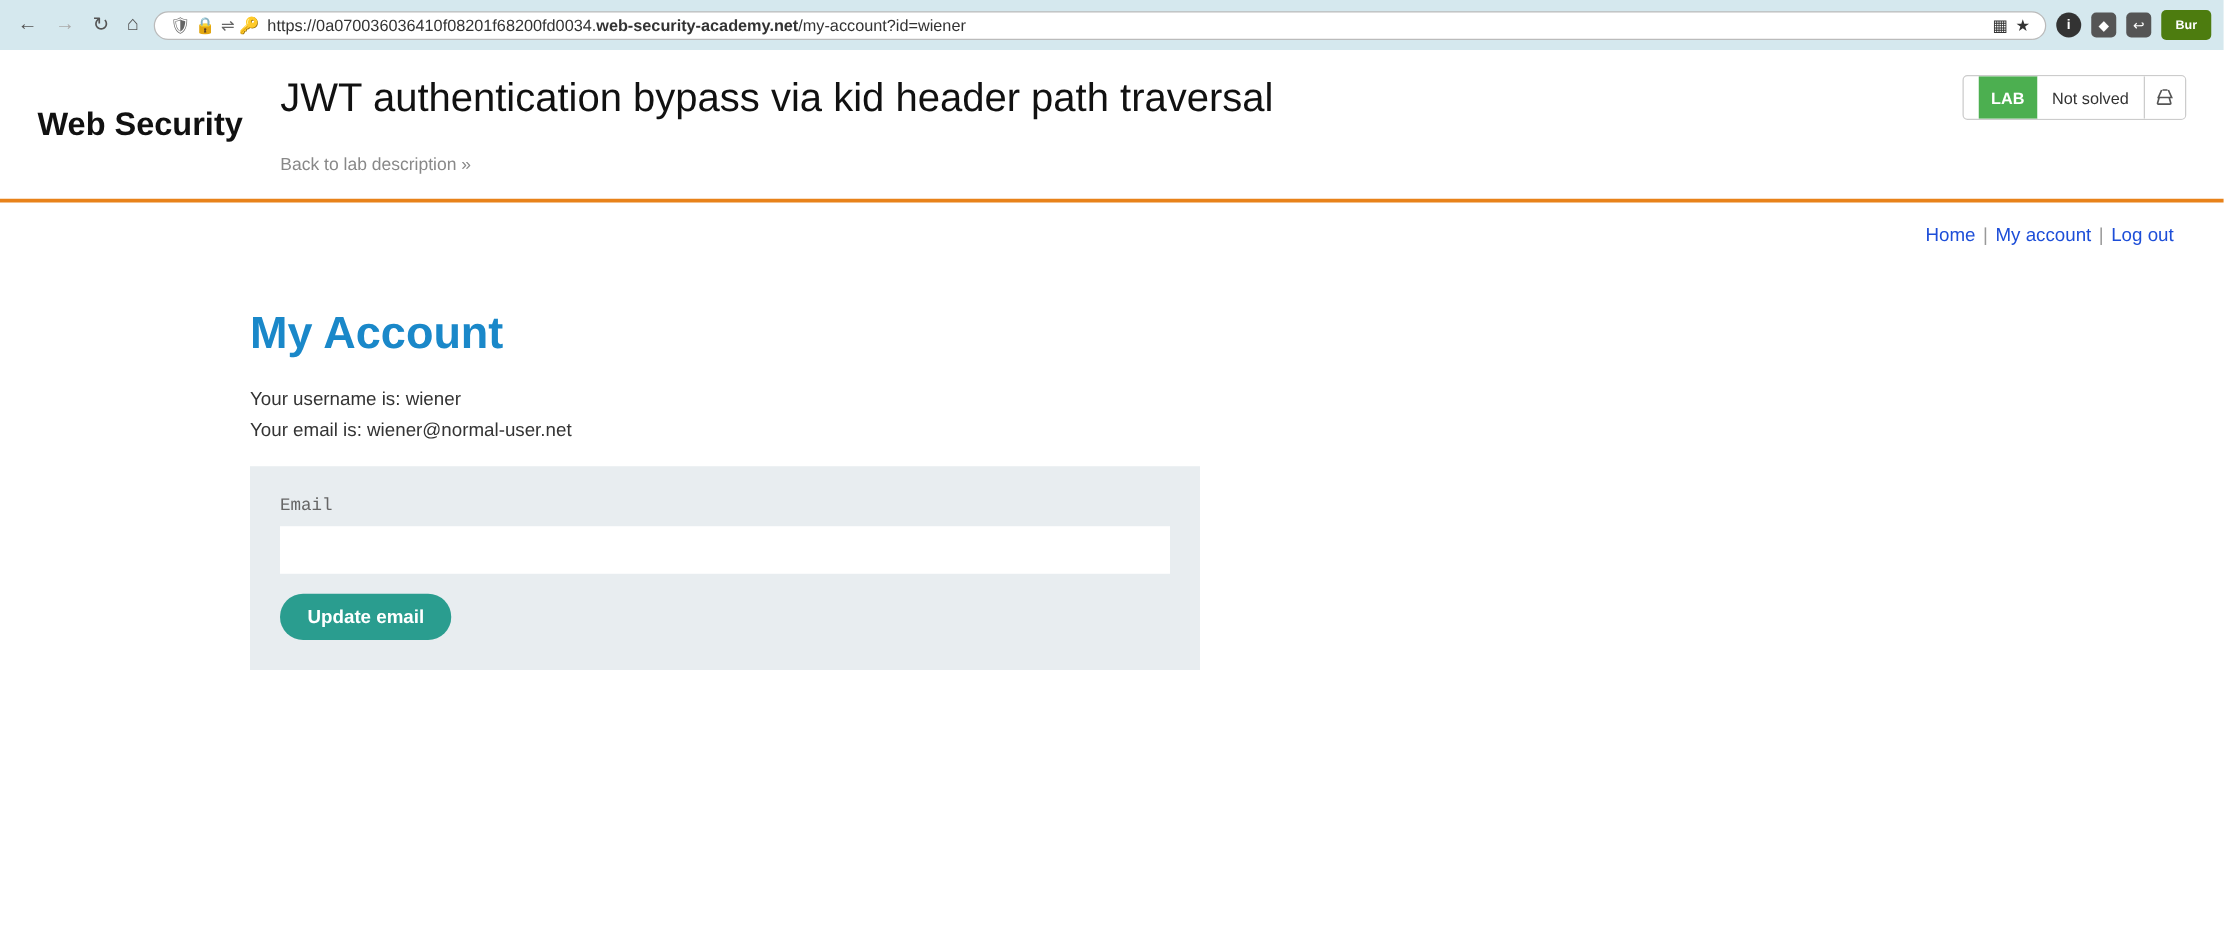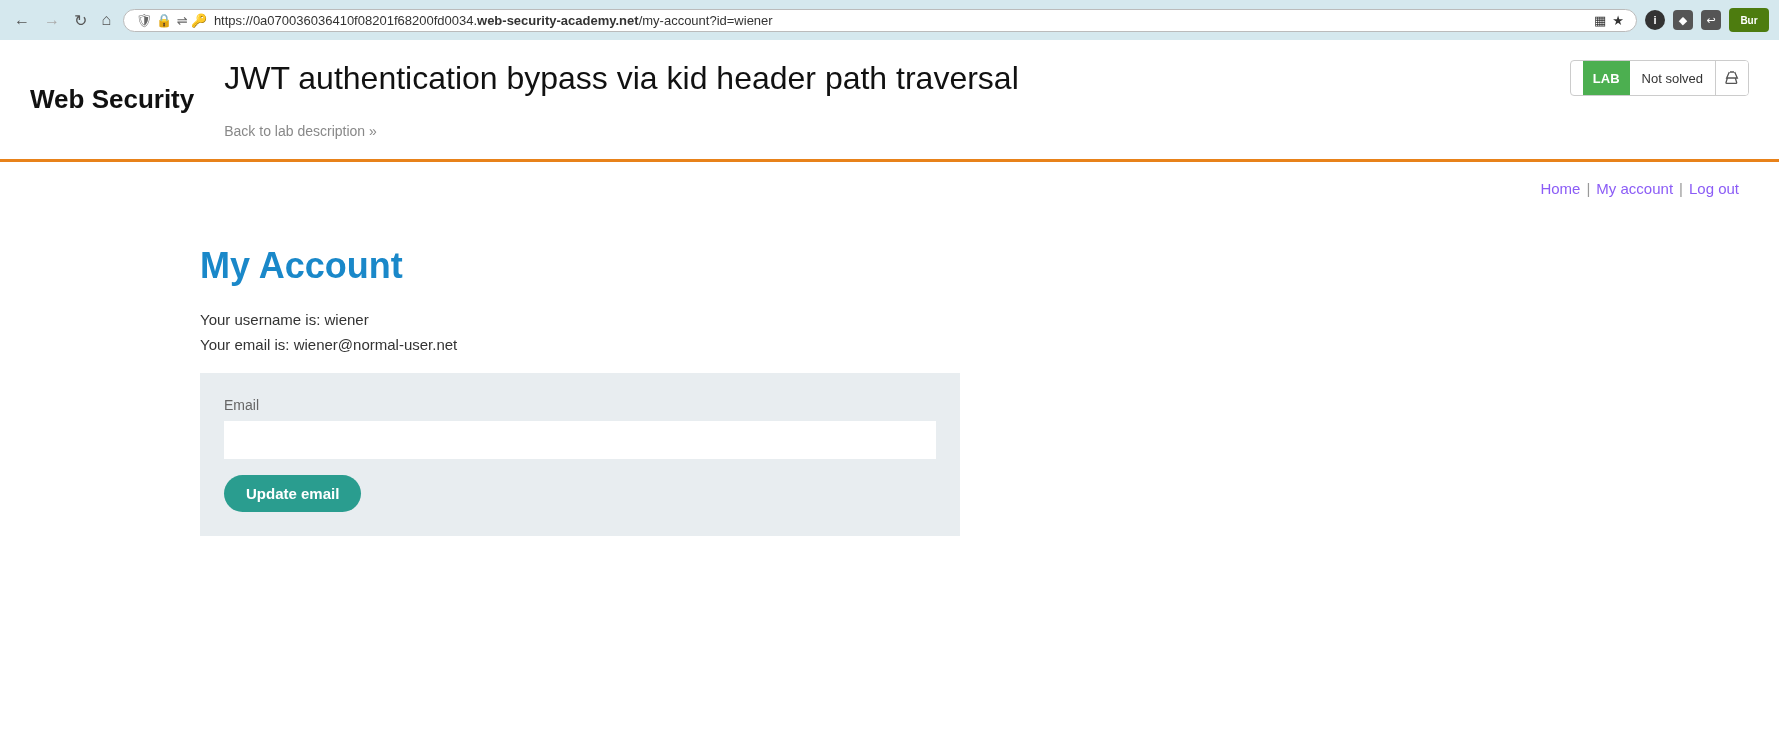--- a/index.html
+++ b/index.html
@@ -199,21 +199,21 @@
     
     .nav-bar {
       display: flex;
       justify-content: flex-end;
       padding: 18px 40px;
       gap: 6px;
       align-items: center;
       font-size: 15px;
     }
     .nav-link {
-      color: #8b5cf6;
+      color: #1d4ed8;
       text-decoration: none;
       cursor: pointer;
     }
     .nav-separator {
       color: #999;
     }
 
     
     .main-content {
       padding: 30px 200px;
@@ -235,20 +235,21 @@
       margin-top: 20px;
       background: #e8edf0;
       padding: 24px;
       max-width: 760px;
     }
     .email-label {
       font-size: 14px;
       color: #666;
       margin-bottom: 8px;
       display: block;
+      font-family: Liberation Mono, monospace;
     }
     .email-input {
       width: 100%;
       height: 38px;
       background: #fff;
       border: none;
       outline: none;
       padding: 0 10px;
       font-size: 14px;
       margin-bottom: 16px;

